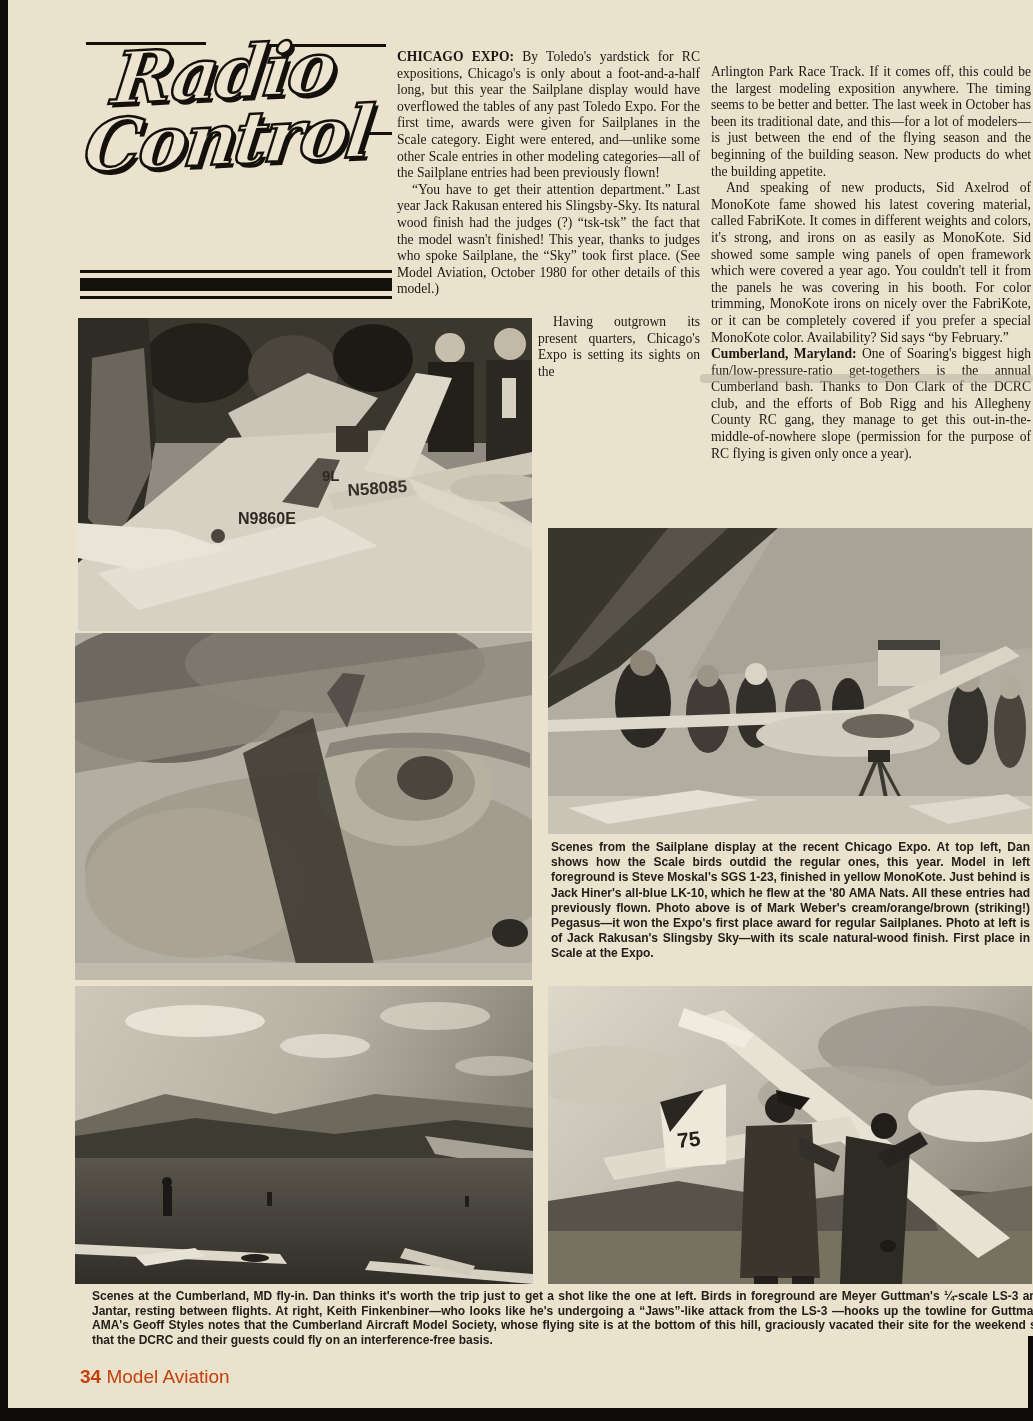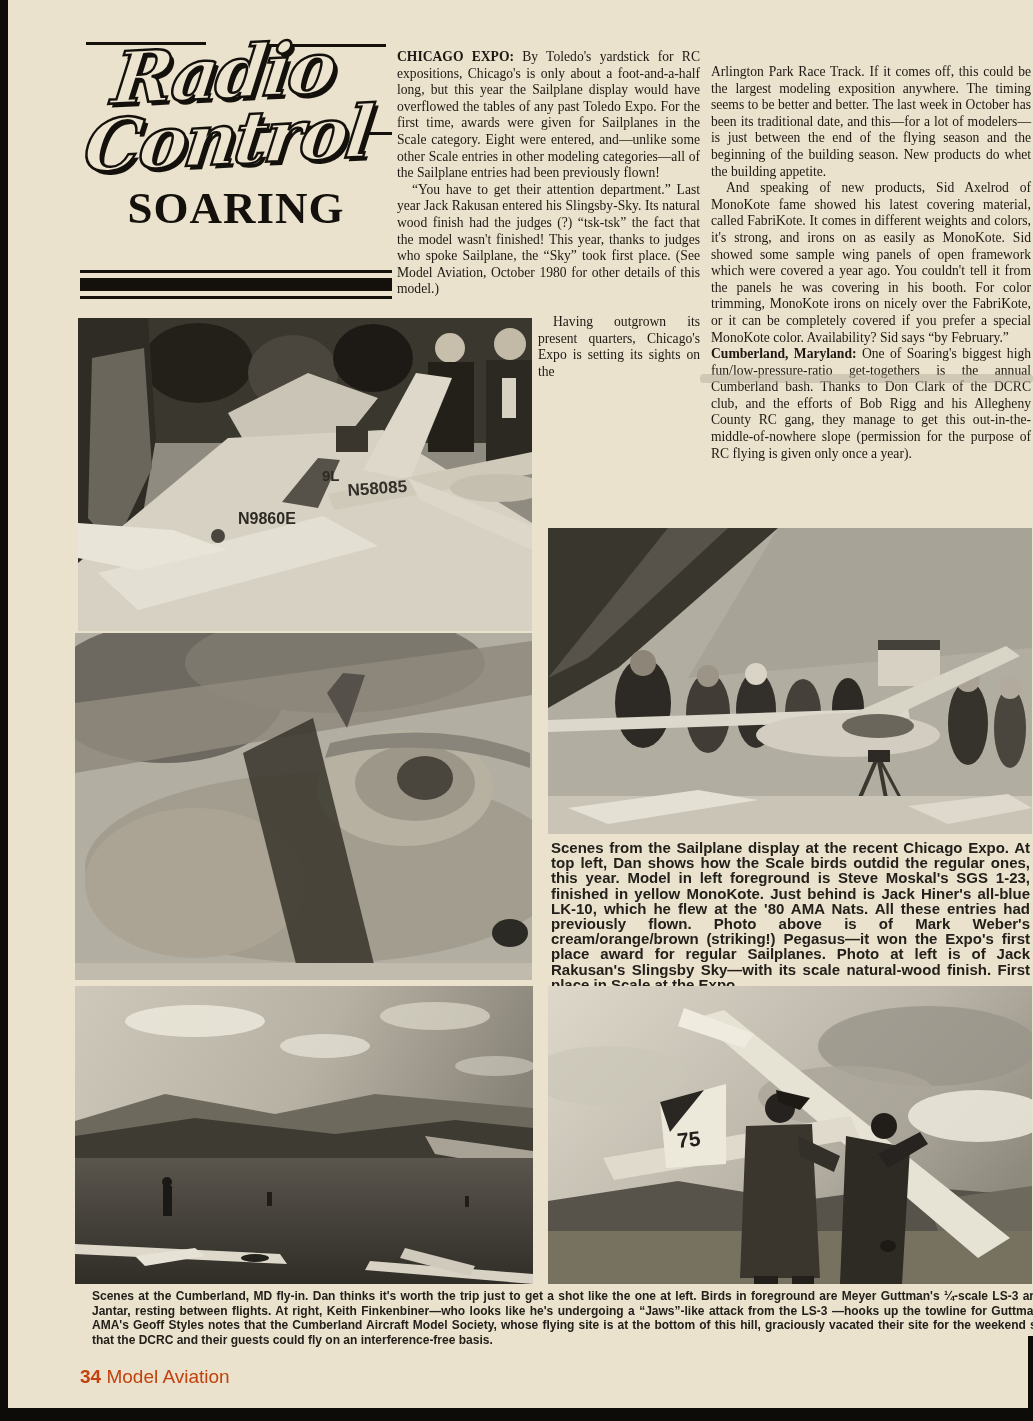--- a/index.html
+++ b/index.html
@@ -50,21 +50,21 @@
   .col2 { position:absolute; left:711px; top:36px; width:320px;margin-top:28px; }
   .cumberland-block { margin-top:31px; }
   .smudge { position:absolute; left:700px; top:374px; width:333px; height:9px;
             background:#b5ae9d; opacity:.5; border-radius:4px; }
 
   
   .caption {
     position:absolute; font-family:"Liberation Sans", sans-serif; font-weight:700;
     text-align:justify; color:#23201b;
   }
-  .caption-mid { left:551px; top:840px; width:479px; font-size:15px; line-height:15.2px; }
+  .caption-mid { left:551px; top:840px; width:479px; font-size:12px; line-height:15.2px; }
   .caption-bottom { left:92px; top:1289px; width:952px; font-size:12px; line-height:14.7px; }
   .footer {
     position:absolute; left:80px; top:1366px;
     font-family:"Liberation Sans", sans-serif; font-size:19px; color:#c2410c;
   }
   .footer b { font-weight:700; }
 
   
   .photo { position:absolute; display:block; }
   .p1 { left:78px;  top:318px; }
@@ -82,21 +82,20 @@
   <div class="edge edge-left"></div>
   <div class="edge edge-bottom"></div>
   <div class="edge edge-right-low"></div>
 
   <div class="masthead">
     <div class="mast-rule mr-tl"></div>
     <div class="mast-rule mr-tr"></div>
     <div class="mast-rule mr-right"></div>
     <div class="script script1">Radio</div>
     <div class="script script2">Control</div>
-    <div class="soaring">SOARING</div>
     <div class="rule-thin1"></div>
     <div class="rule-thick"></div>
     <div class="rule-thin2"></div>
   </div>
 
   <div class="bodytext col1">
     <p><b class="lead">CHICAGO EXPO:</b> <span>By Toledo's yardstick for RC expositions, Chicago's is only about a foot-and-a-half long, but this year the Sailplane display would have overflowed the tables of any past Toledo Expo. For the first time, awards were given for Sailplanes in the Scale category. Eight were entered, and—unlike some other Scale entries in other modeling categories—all of the Sailplane entries had been previously flown!</span></p>
     <p class="indent">“You have to get their attention department.” Last year Jack Rakusan entered his Slingsby-Sky. Its natural wood finish had the judges (?) “tsk-tsk” the fact that the model wasn't finished! This year, thanks to judges who spoke Sailplane, the “Sky” took first place. (See Model Aviation, October 1980 for other details of this model.)</p>
   </div>
 

